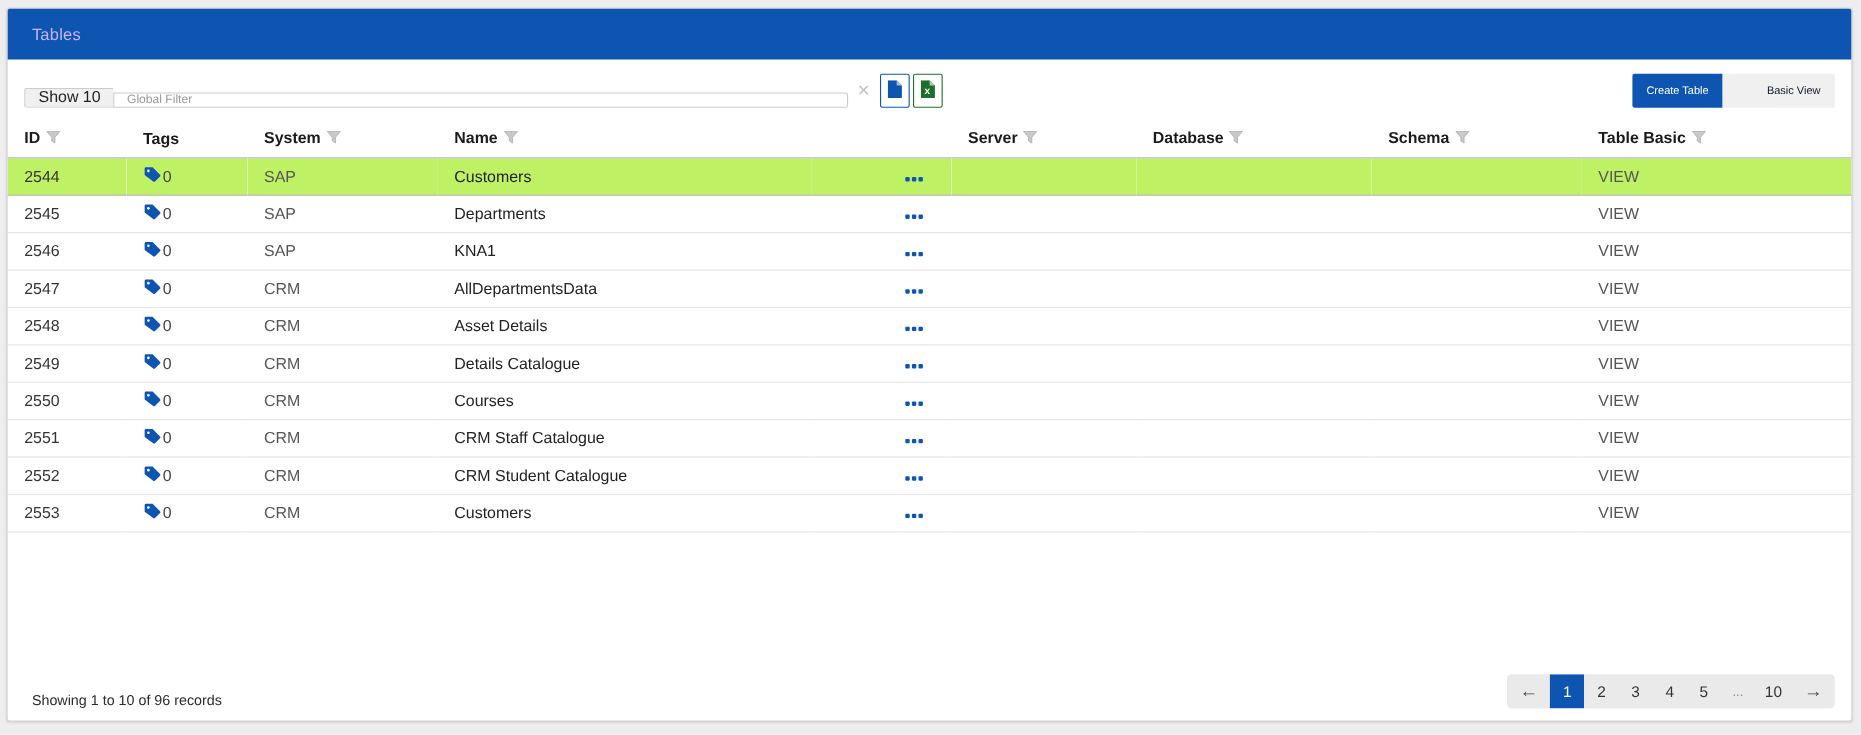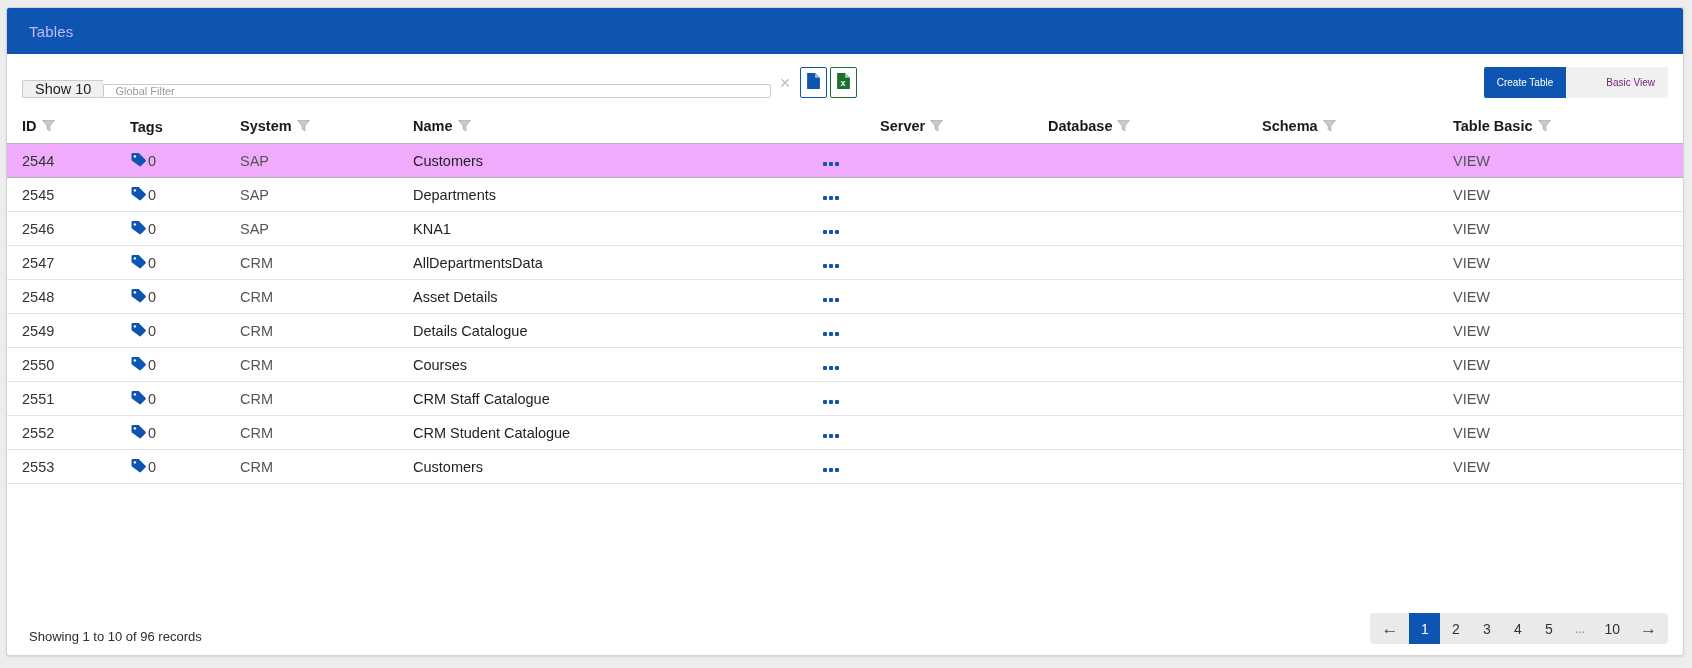--- a/index.html
+++ b/index.html
@@ -47,36 +47,36 @@
     cursor:pointer; padding:0;
   }
   .icon-btn.blue  { border:1px solid #0d55b0; margin-right:3px; }
   .icon-btn.green { border:1px solid #1d6f2d; }
   .right-buttons { margin-left:auto; display:flex; height:31px; }
   .btn {
     border:none; font-family:"Liberation Sans", sans-serif;
     font-size:10px; padding:0 13px; cursor:pointer; height:31px;
   }
   .btn-primary { background:#0d55b0; color:#fff; border-radius:2px 0 0 2px; }
-  .btn-light   { background:#f0f0f0; color:#701a75; border-radius:0 2px 2px 0;padding-left:40px; }
+  .btn-light   { background:#f0f0f0; color:#0f172a; border-radius:0 2px 2px 0;padding-left:40px; }
   
   table { width:100%; border-collapse:collapse; table-layout:fixed; }
   th {
     text-align:left; font-size:14.5px; font-weight:bold; color:#1a1a1a;
     padding:10px 15px 8px 15px; white-space:nowrap; cursor:pointer;
   }
   th .funnel { margin-left:5px; vertical-align:-1px; }
   td {
     font-size:14.5px; padding:7px 15px; border-bottom:1px solid #e4e4e4;
     white-space:nowrap; overflow:hidden; height:34px; color:#444;
   }
   tr td:first-child { color:#333; }
   td.name-cell { color:#222; }
   td.system-cell, td.type-cell { color:#555; }
-  tr.selected td { background:#f0abfc; border-bottom:1px solid #b3b3b3; border-top:1px solid #b3b3b3; }
+  tr.selected td { background:#bef264; border-bottom:1px solid #b3b3b3; border-top:1px solid #b3b3b3; }
   .tag-wrap { display:flex; align-items:center; gap:1px; }
   .dots-cell { text-align:right; padding-right:26px; cursor:pointer; }
   .dots { display:inline-flex; gap:2px; cursor:pointer; }
   .dots i { width:4px; height:4px; background:#0d55b0; border-radius:1px; display:block; }
   
   .panel-footer {
     margin-top:auto; display:flex; align-items:flex-end; justify-content:space-between;
     padding:0 15px 11px 22px; flex:0 0 auto;
   }
   .records-summary { font-size:13px; color:#2b2b2b; }

